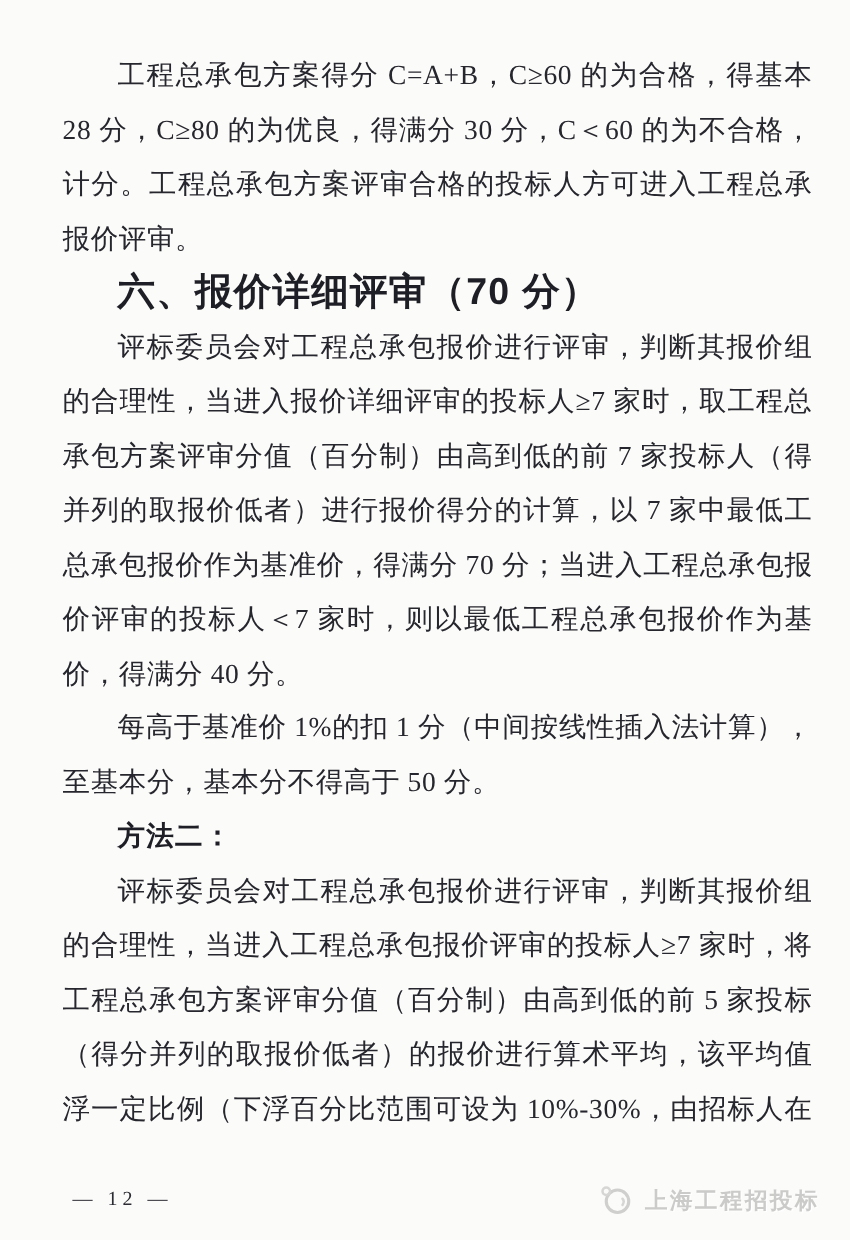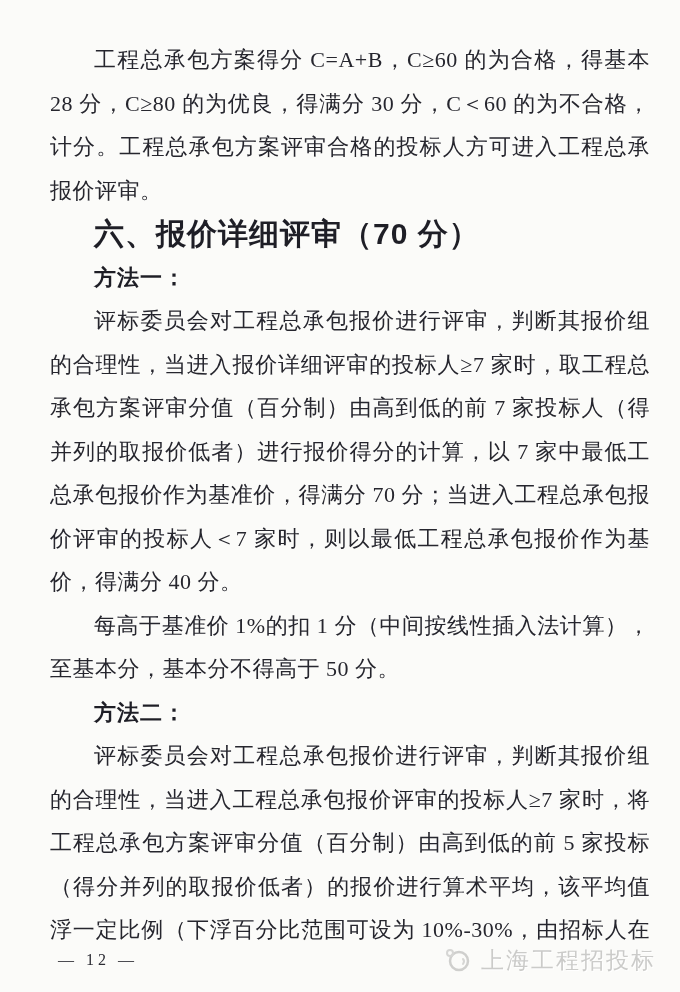--- a/index.html
+++ b/index.html
@@ -68,22 +68,22 @@
   }
   #watermark {
     display: flex;
     align-items: center;
     gap: 8px;
     color: #cbcbc9;
     user-select: none;
   }
   #watermark .wm-text {
     font-family: "Liberation Sans", "DejaVu Sans", sans-serif;
-    font-weight: normal;
-    font-size: 23px;
+    font-weight: bold;
+    font-size: 18px;
     letter-spacing: 2px;
     text-shadow: 1px 1px 0 #ffffff;
   }
   #watermark svg {
     display: block;
   }
 </style>
 </head>
 <body>
 
@@ -91,23 +91,20 @@
 
   <div id="doc-body">
       <div class="block body">
         <div class="line indent fill">工程总承包方案得分 C=A+B，C≥60 的为合格，得基本分</div>
         <div class="line fill">28 分，C≥80 的为优良，得满分 30 分，C＜60 的为不合格，不</div>
         <div class="line fill">计分。工程总承包方案评审合格的投标人方可进入工程总承包</div>
         <div class="line">报价评审。</div>
       </div>
       <div class="block heading">
         <div class="line indent">六、报价详细评审（70 分）</div>
-      </div>
-      <div class="block subheading">
-        <div class="line indent">方法一：</div>
       </div>
       <div class="block body">
         <div class="line indent fill">评标委员会对工程总承包报价进行评审，判断其报价组成</div>
         <div class="line fill">的合理性，当进入报价详细评审的投标人≥7 家时，取工程总</div>
         <div class="line fill">承包方案评审分值（百分制）由高到低的前 7 家投标人（得分</div>
         <div class="line fill">并列的取报价低者）进行报价得分的计算，以 7 家中最低工程</div>
         <div class="line fill">总承包报价作为基准价，得满分 70 分；当进入工程总承包报</div>
         <div class="line fill">价评审的投标人＜7 家时，则以最低工程总承包报价作为基准</div>
         <div class="line">价，得满分 40 分。</div>
       </div>

